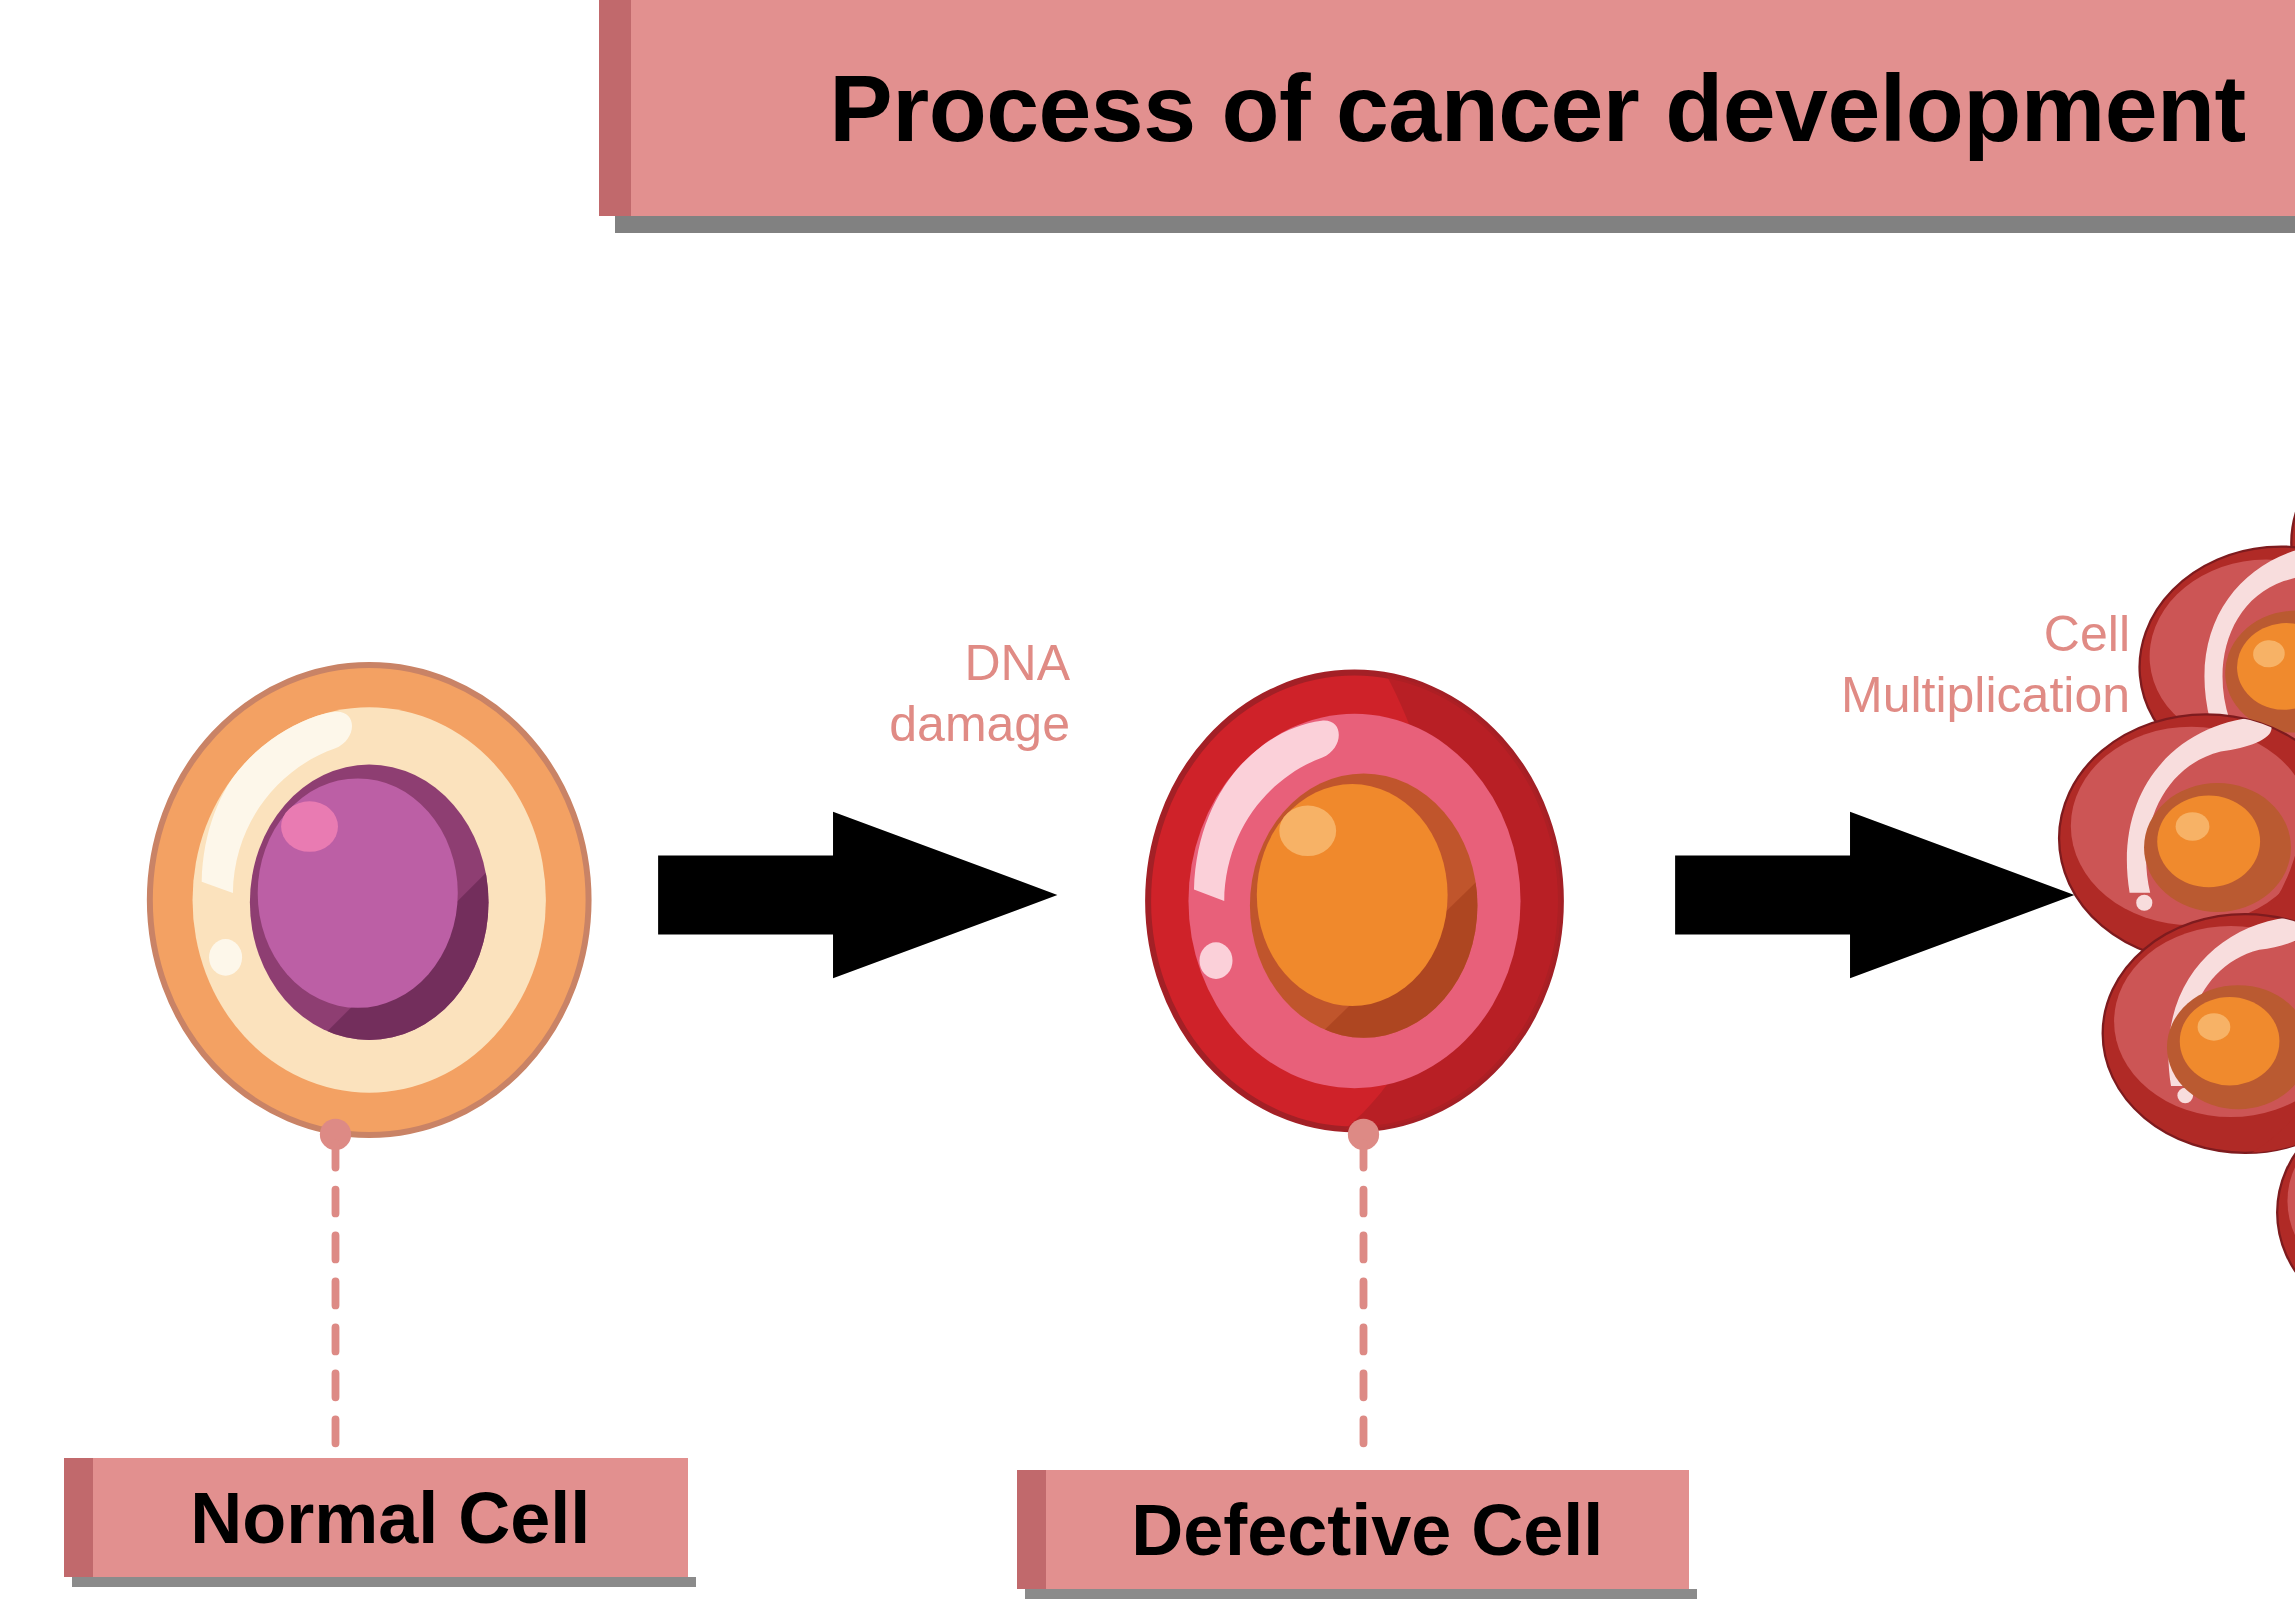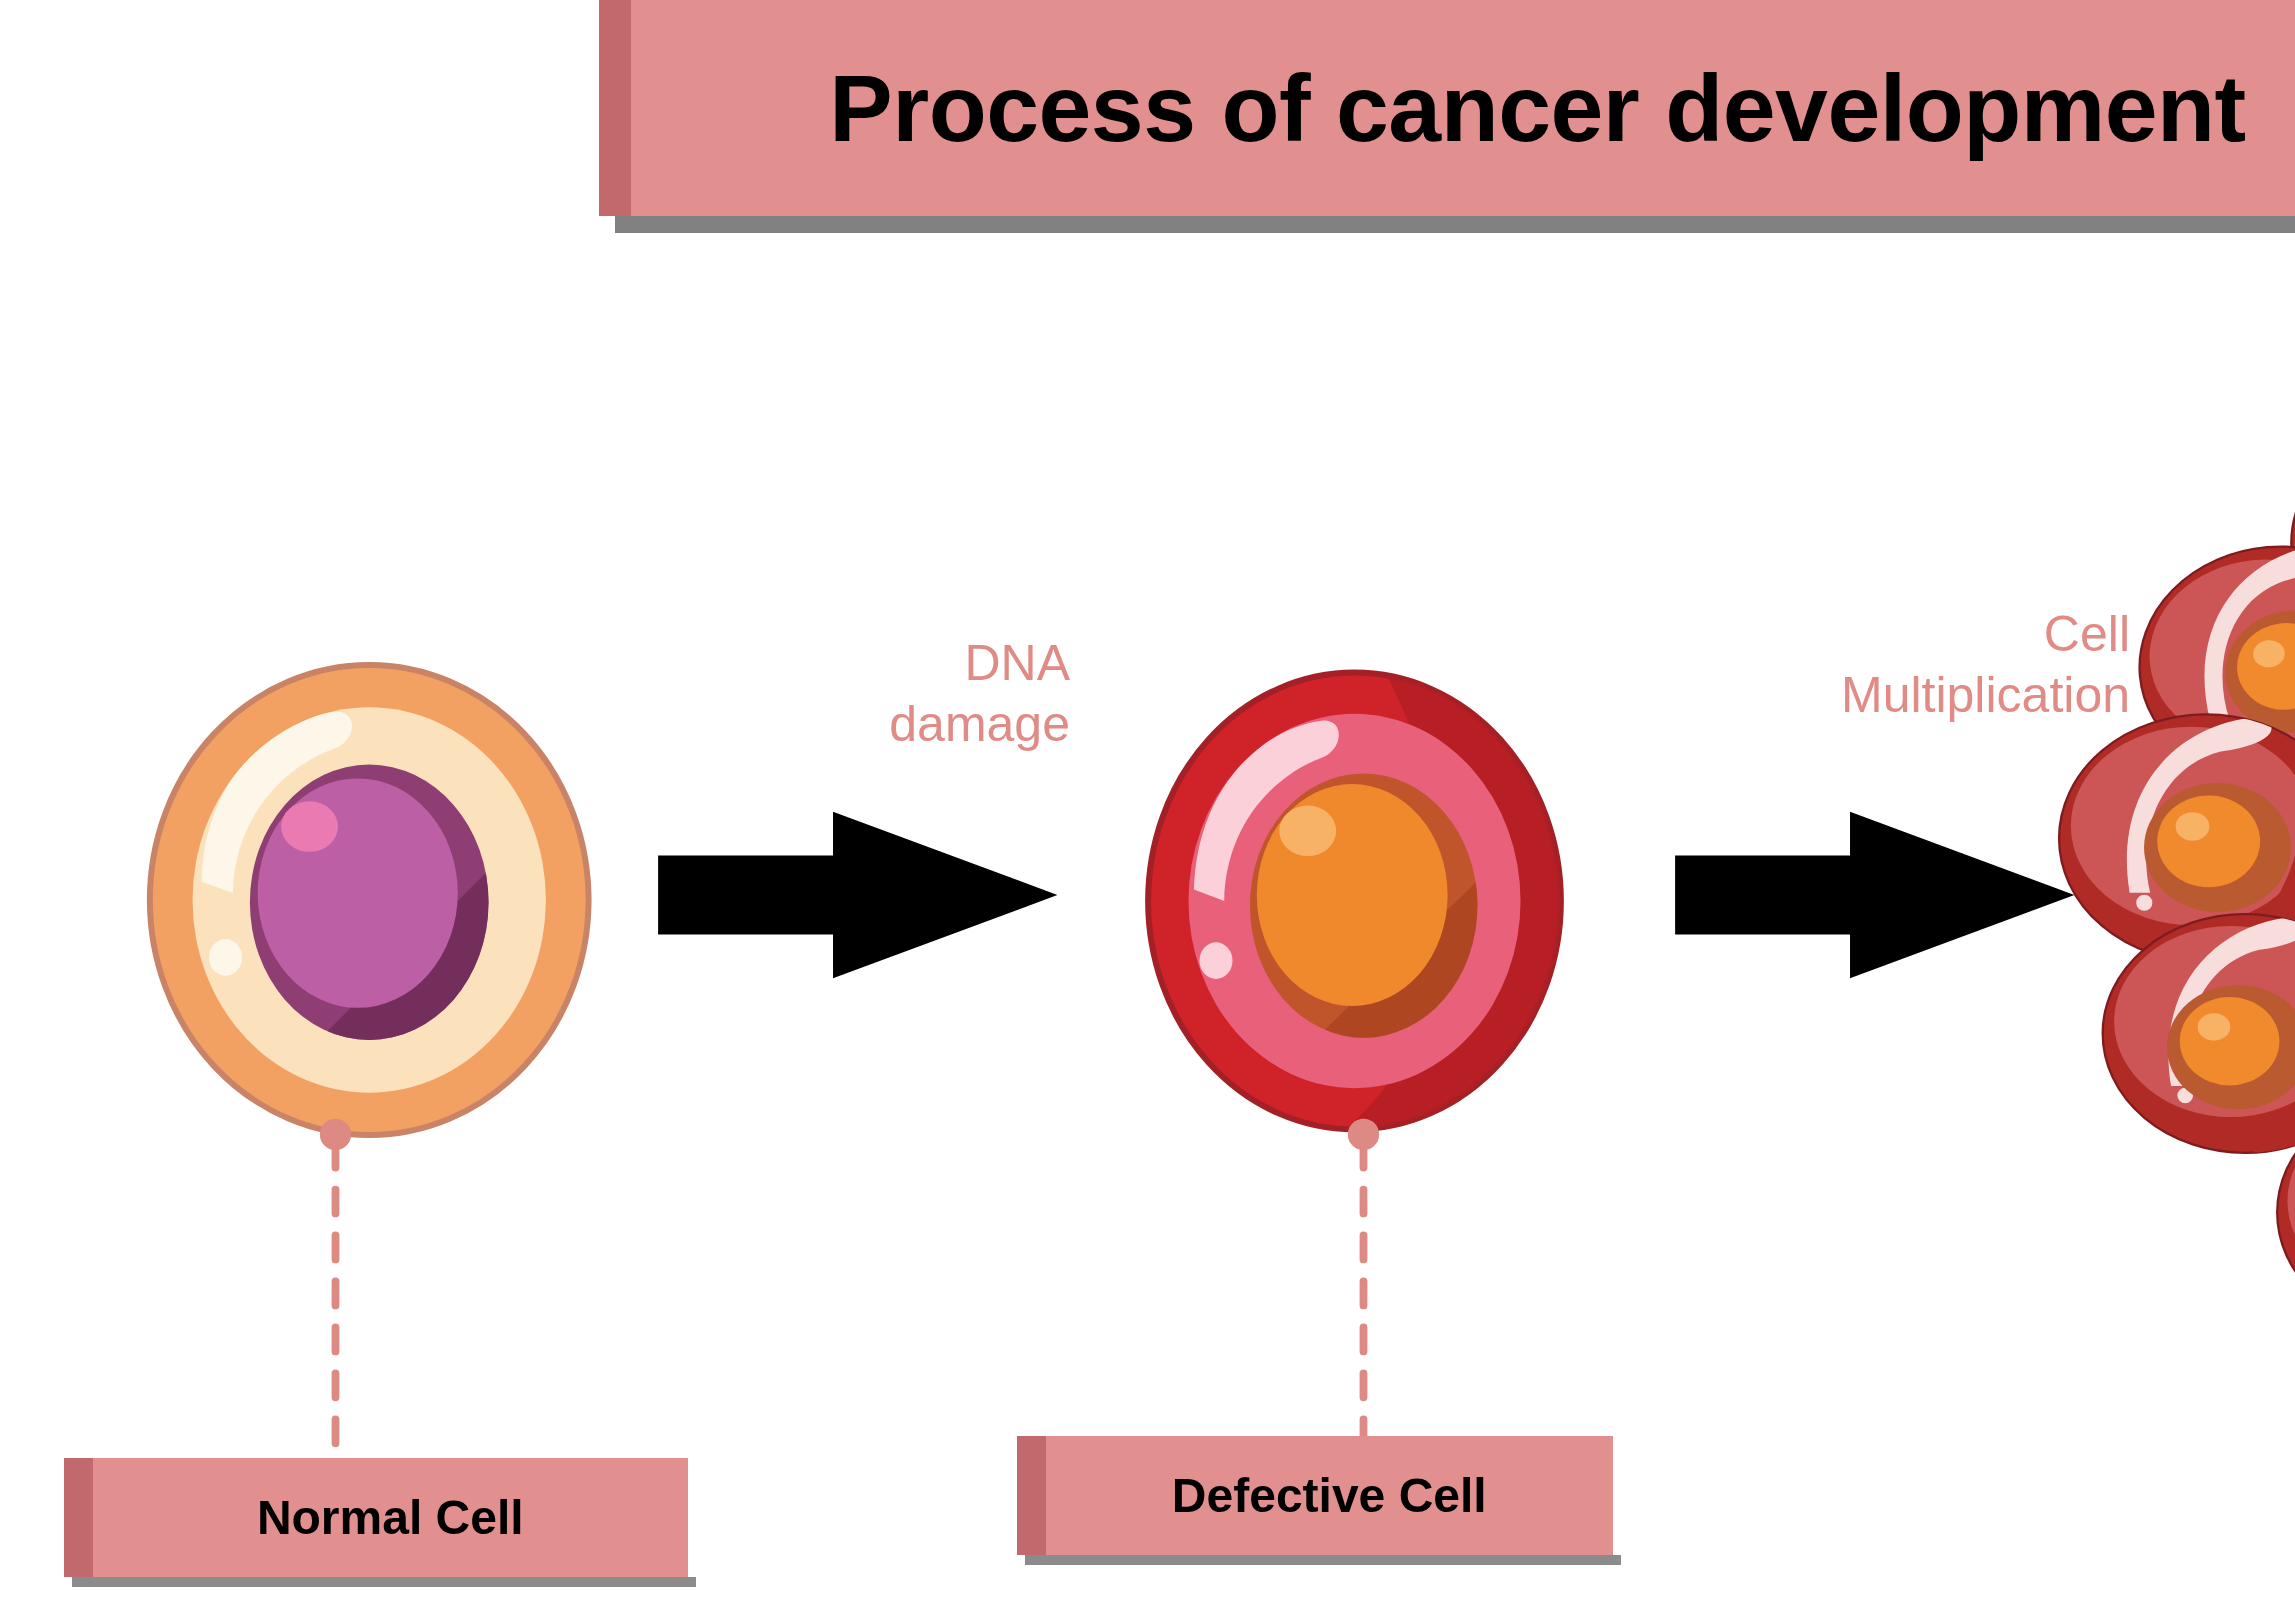--- a/index.html
+++ b/index.html
@@ -25,23 +25,23 @@
   #label-dna{left:611px;top:633px;width:459px;}
   #label-mult{left:1588px;top:604px;width:542px;}
 
   
   .caption-box{position:absolute;height:119px;}
   .cap-shadow{position:absolute;left:8.3px;top:119px;width:100%;height:10px;background:#8b8b8b;}
   .cap-accent{position:absolute;left:0;top:0;width:28.5px;height:119px;background:#c1696c;}
   .cap-fill{position:absolute;left:28.5px;top:0;right:0;height:119px;background:#e2908f;}
   .cap-text{position:absolute;left:28.5px;top:0;right:0;height:119px;
             display:flex;align-items:center;justify-content:center;
-            font-size:48px;font-weight:bold;color:#000;white-space:nowrap;}
+            font-size:72px;font-weight:bold;color:#000;white-space:nowrap;}
   #cap-normal{left:64px;top:1458px;width:624px;}
-  #cap-defect{left:1017px;top:1436px;width:596px;border-radius:26px;}
+  #cap-defect{left:1017px;top:1470px;width:672px;border-radius:26px;}
 
   svg{display:block;position:absolute;}
 </style>
 </head>
 <body>
 
 <div id="stage">
 
   <div id="title-shadow"></div>
   <div id="title-banner">

